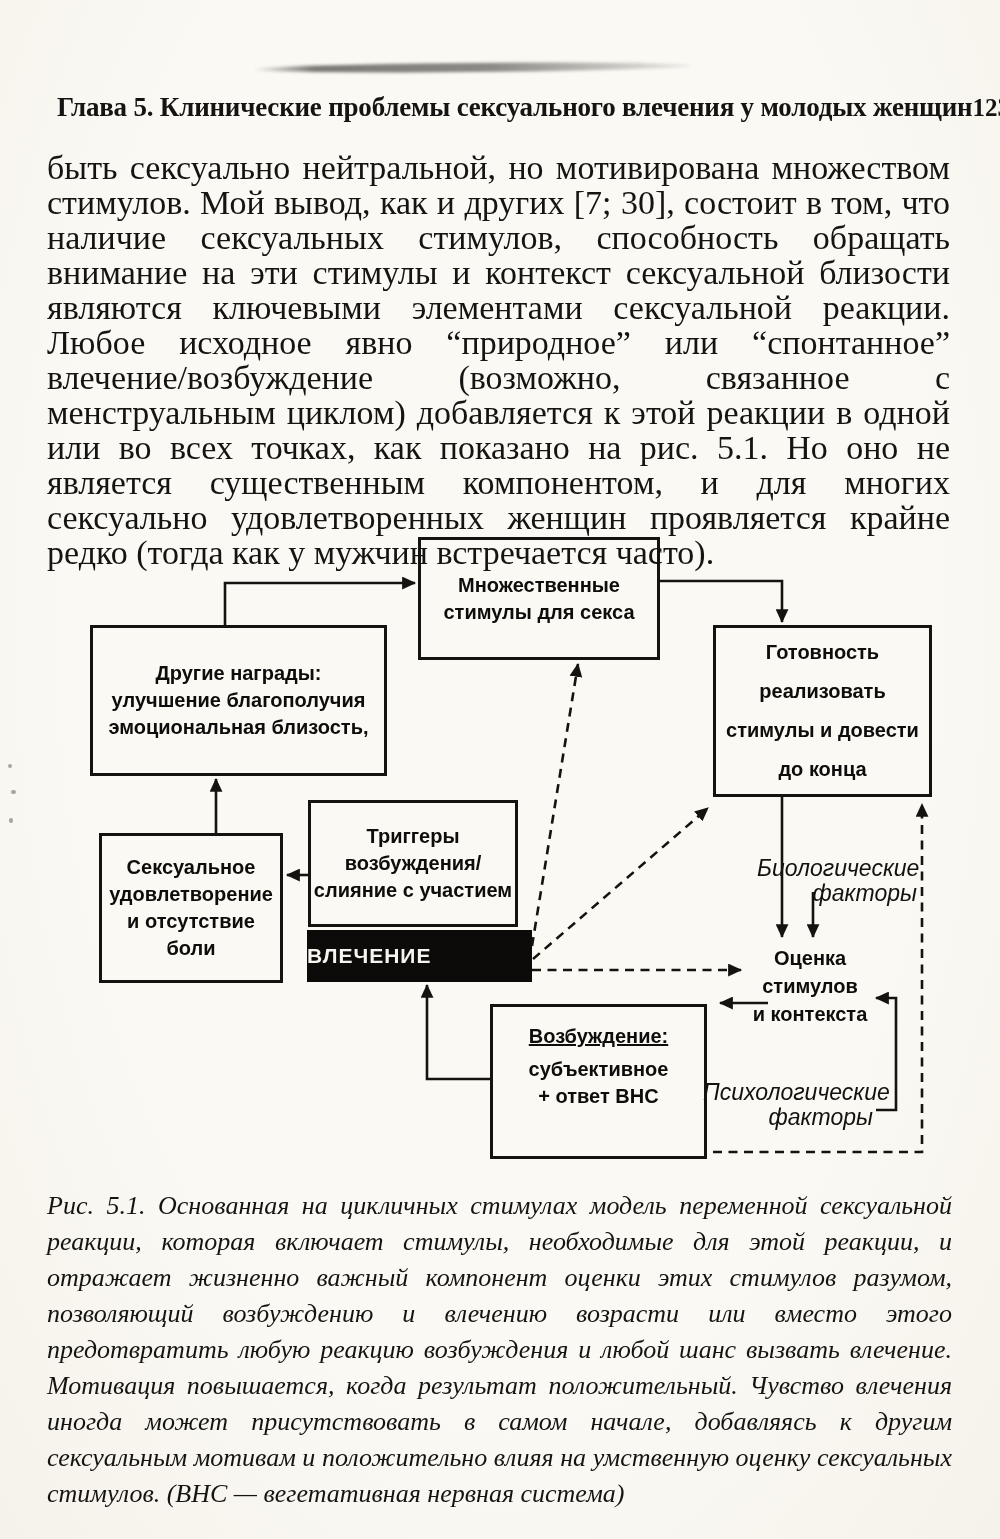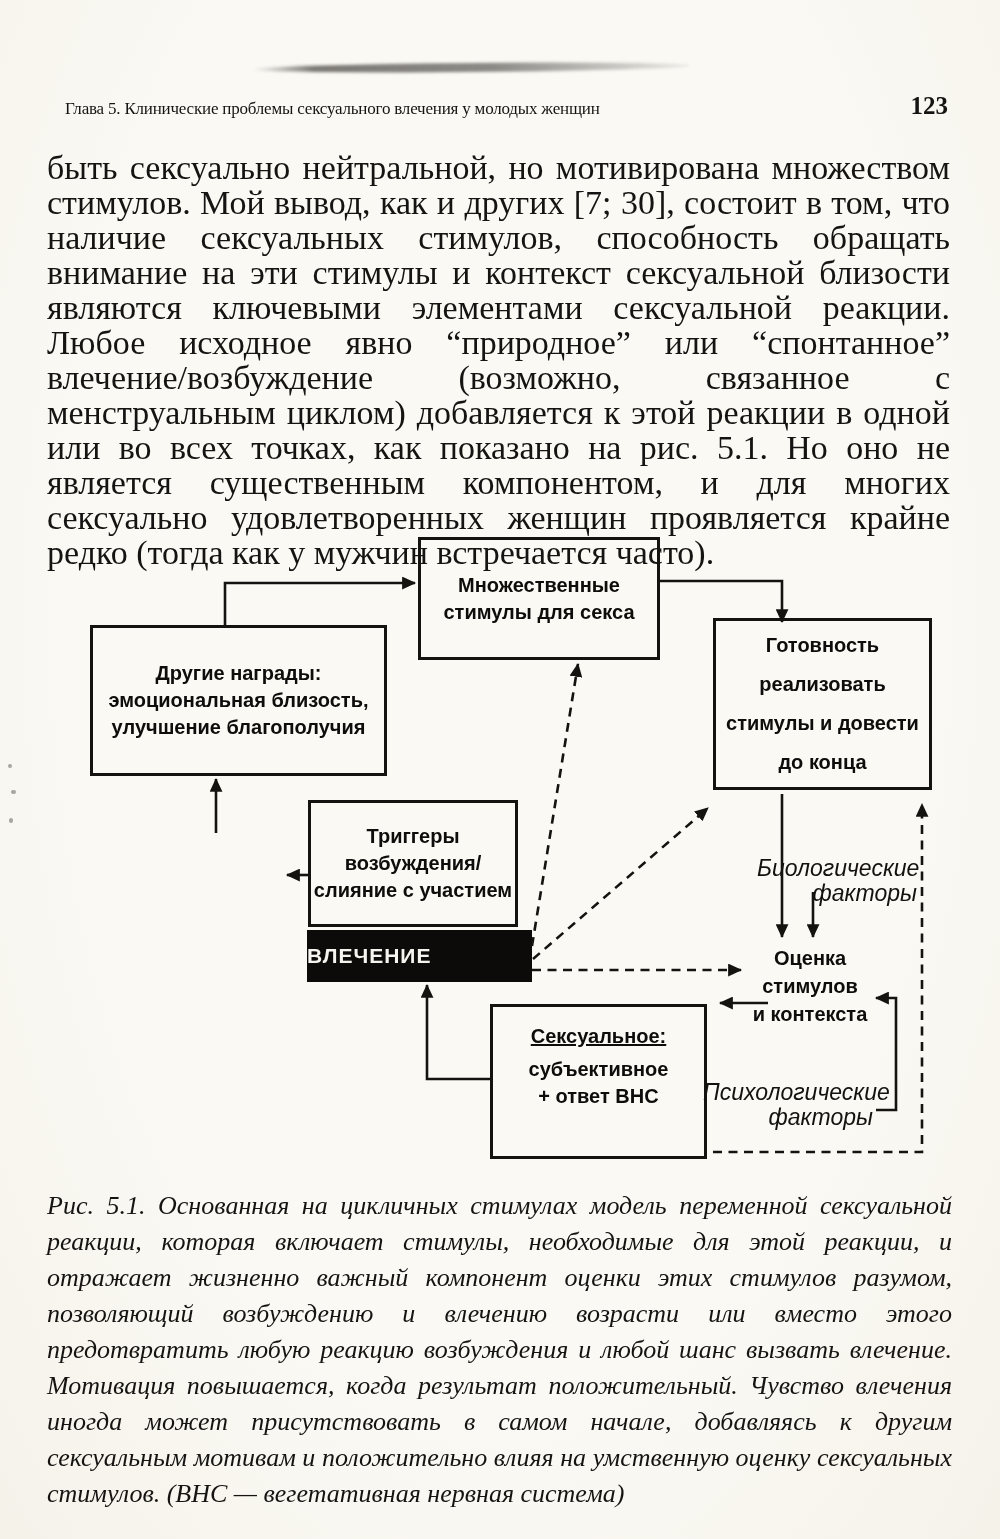--- a/index.html
+++ b/index.html
@@ -6,21 +6,21 @@
   .page{
     position:relative;width:1000px;height:1539px;margin:0 auto;
     background:
       radial-gradient(ellipse at 50% 40%, #fbf9f4 60%, #f5f2ea 100%);
     overflow:hidden;
     font-family:"Liberation Serif", serif;
     color:#161412;
   }
   
   .hdr{position:absolute;top:92px;left:57px;width:891px;display:flex;justify-content:space-between;align-items:baseline;}
-  .hdr .chapter{font-size:17px;font-weight:400;letter-spacing:-0.2px;white-space:nowrap;margin-left:8px;}
+  .hdr .chapter{font-size:27px;font-weight:700;letter-spacing:-0.2px;white-space:nowrap;}
   .hdr .pageno{font-size:25px;font-weight:700;}
   
   .bodytext{
     position:absolute;top:150px;left:47px;width:903px;
     font-size:34px;line-height:35px;text-align:justify;
   }
   
   .caption{
     position:absolute;top:1188px;left:47px;width:905px;
     font-size:26px;line-height:36px;font-style:italic;text-align:justify;
@@ -69,44 +69,49 @@
 
   <div class="diagram">
 
     <div class="dbox" style="left:398px;top:17px;width:236px;height:117px;">
       <div>Множественные</div>
       <div>стимулы для секса</div>
     </div>
 
     <div class="dbox" style="left:70px;top:105px;width:291px;height:145px;">
       <div>Другие награды:</div>
+      <div>улучшение благополучия</div>
       <div>эмоциональная близость,</div>
-      <div>улучшение благополучия</div>
     </div>
 
-    <div class="dbox" style="left:693px;top:98px;width:213px;height:166px;gap:12px;">
+    <div class="dbox" style="left:693px;top:105px;width:213px;height:166px;gap:12px;">
       <div>Готовность</div>
       <div>реализовать</div>
       <div>стимулы и довести</div>
       <div>до конца</div>
     </div>
 
+    <div class="dbox" style="left:79px;top:313px;width:178px;height:144px;">
+      <div>Сексуальное</div>
+      <div>удовлетворение</div>
+      <div>и отсутствие боли</div>
+    </div>
 
     <div class="dbox" style="left:288px;top:280px;width:204px;height:121px;">
       <div>Триггеры</div>
       <div>возбуждения/</div>
       <div>слияние с участием</div>
     </div>
 
     <div class="blackbox" style="left:287px;top:410px;width:225px;height:52px;">
       <span>ВЛЕЧЕНИЕ</span>
     </div>
 
     <div class="dbox toppad" style="left:470px;top:484px;width:217px;height:155px;">
-      <div class="underl">Сексуальное:</div>
+      <div class="underl">Возбуждение:</div>
       <div style="margin-top:6px;">субъективное</div>
       <div>+ ответ ВНС</div>
     </div>
 
     <div class="freelabel" style="left:704px;top:424px;width:172px;">
       <div>Оценка</div>
       <div>стимулов</div>
       <div>и контекста</div>
     </div>
 

